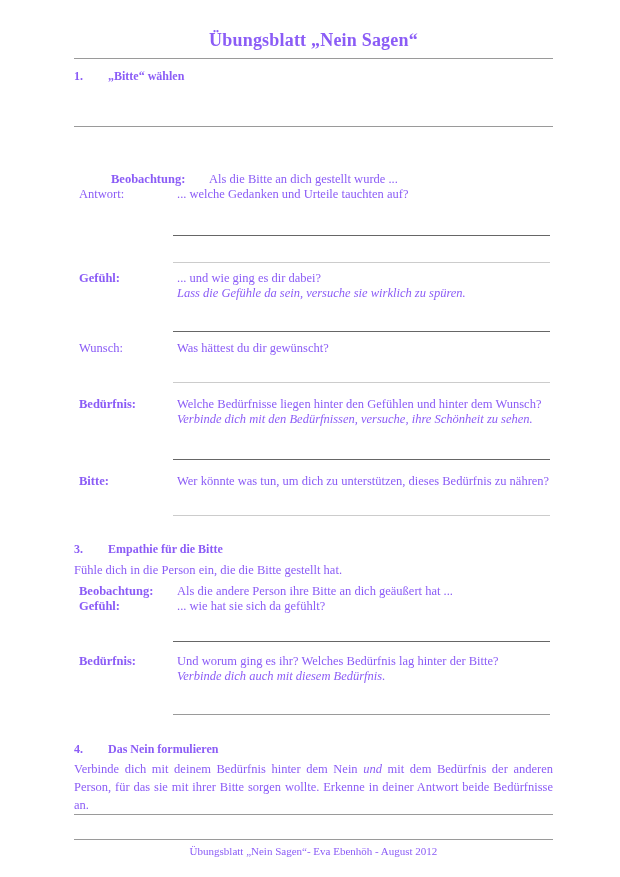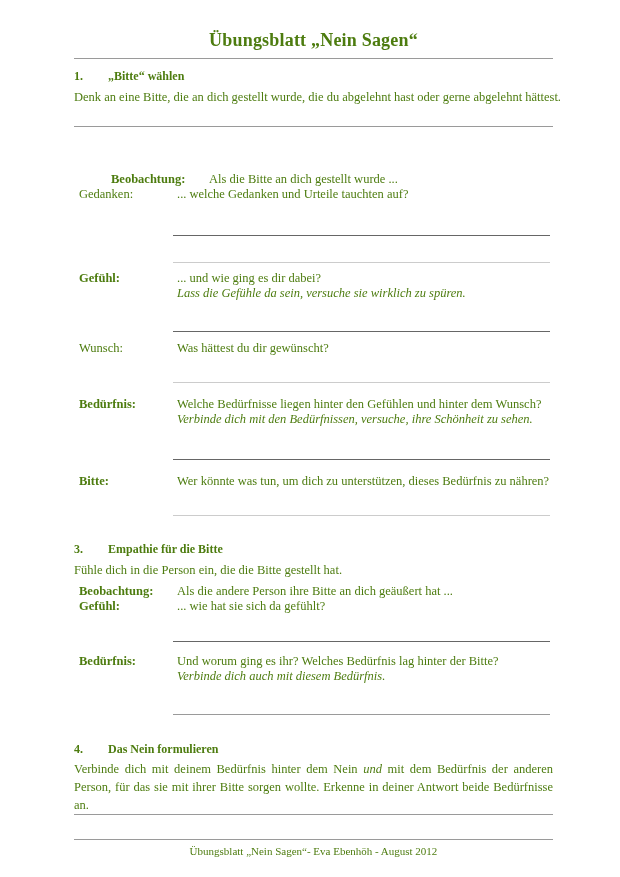--- a/index.html
+++ b/index.html
@@ -1,21 +1,21 @@
 <!DOCTYPE html>
 <html><head>
 <meta charset="utf-8">
 <style>
   html,body{margin:0;padding:0;background:#fff;}
   .page{
     position:relative;
     width:620px;height:877px;
     background:#ffffff;
     font-family:"Liberation Serif", serif;
-    color:#4d7c0f;
+    color:#8b5cf6;
     overflow:hidden;
   }
   .doc-title{
     position:absolute;top:30px;left:74px;width:479px;
     text-align:center;font-size:18px;font-weight:bold;
     letter-spacing:.2px;white-space:nowrap;
   }
   .rule{position:absolute;height:1px;}
   .ld{background:#666666;}
   .lm{background:#9a9a9a;}
@@ -46,29 +46,28 @@
 <body>
 
 <div class="page">
 
   <div class="doc-title">Übungsblatt „Nein Sagen“</div>
   <div class="rule lm" style="top:58px;left:74px;width:479px;"></div>
 
   <div class="sec-heading" style="top:68px;">
     <span class="sec-num">1.</span><span>„Bitte“ wählen</span>
   </div>
-  <div class="intro nowrap" style="top:88px;">Denk an eine Bitte, die an dich gestellt wurde, die du abgelehnt hast oder gerne abgelehnt hättest.</div>
   <div class="rule lm" style="top:126px;left:74px;width:479px;"></div>
 
 
   <div class="row" style="top:172px;margin-left:32px;">
     <span class="lbl b">Beobachtung:</span><span>Als die Bitte an dich gestellt wurde ...</span>
   </div>
   <div class="row" style="top:187px;">
-    <span class="lbl">Gedanken:</span><span>... welche Gedanken und Urteile tauchten auf?</span>
+    <span class="lbl">Antwort:</span><span>... welche Gedanken und Urteile tauchten auf?</span>
   </div>
   <div class="rule ld" style="top:235px;left:173px;width:377px;"></div>
   <div class="rule ll" style="top:262px;left:173px;width:377px;"></div>
 
   <div class="row" style="top:271px;">
     <span class="lbl b">Gefühl:</span><span>... und wie ging es dir dabei?</span>
   </div>
   <div class="row" style="top:286px;">
     <span class="lbl"></span><span class="i">Lass die Gefühle da sein, versuche sie wirklich zu spüren.</span>
   </div>

